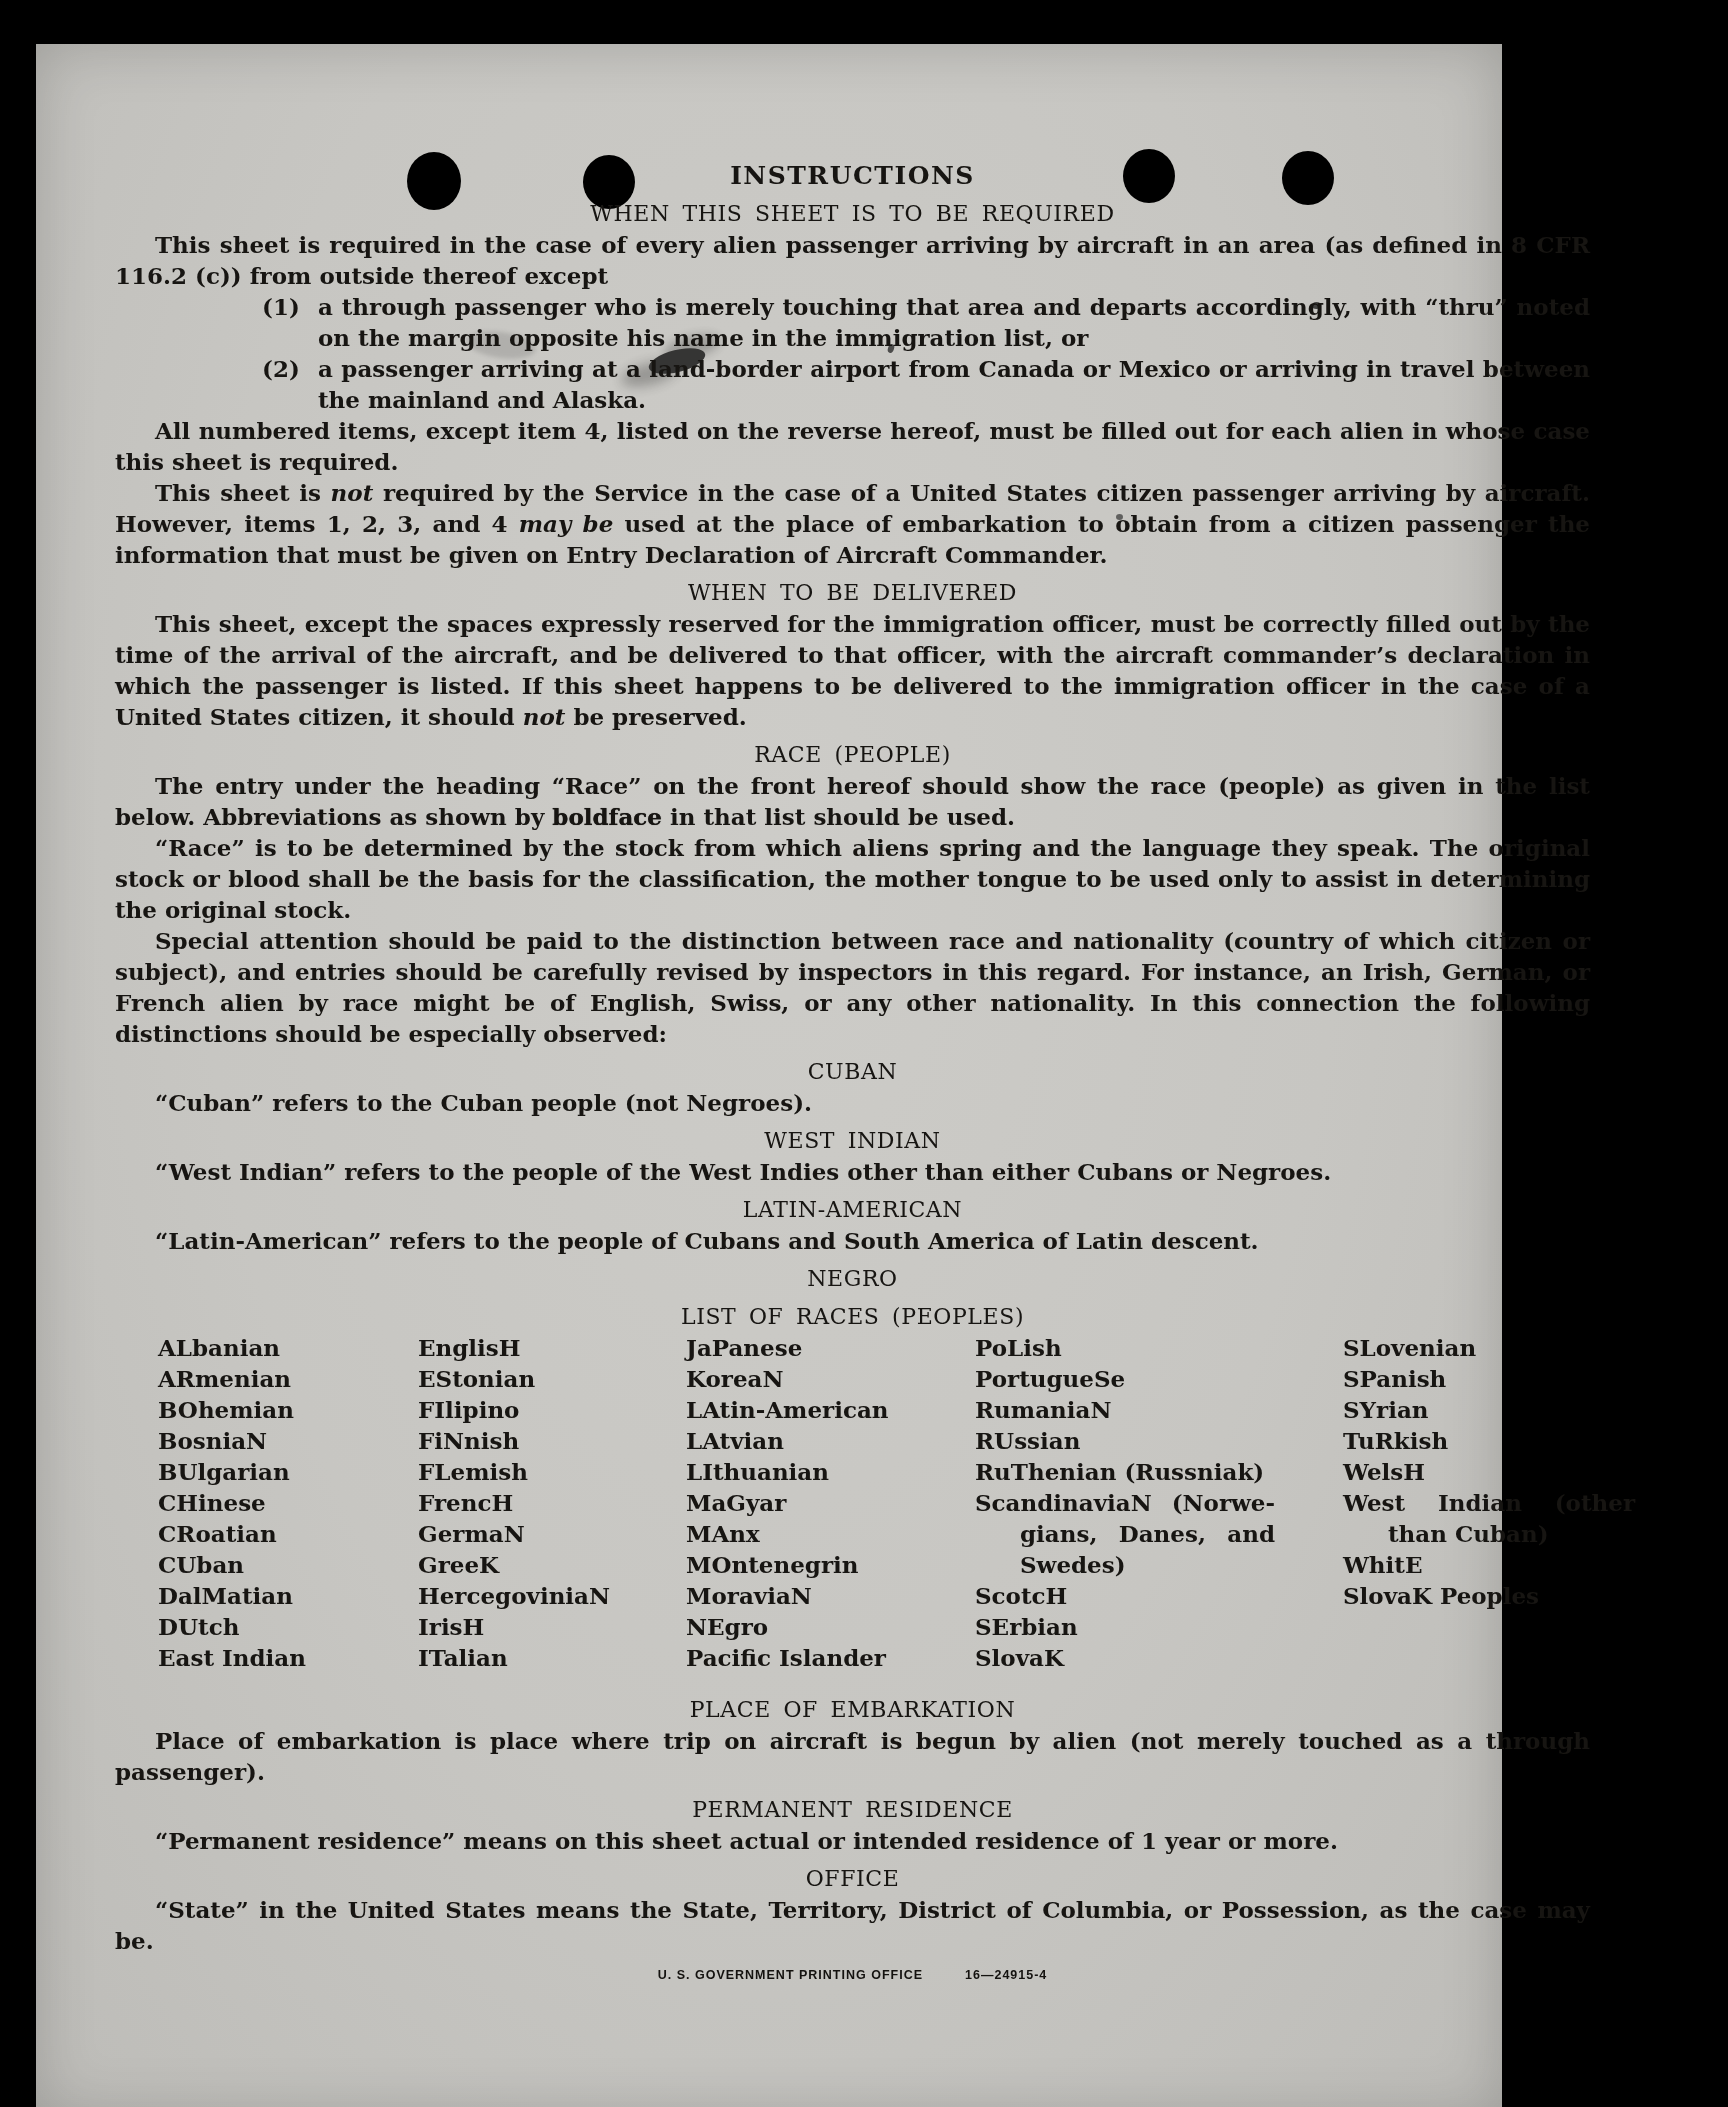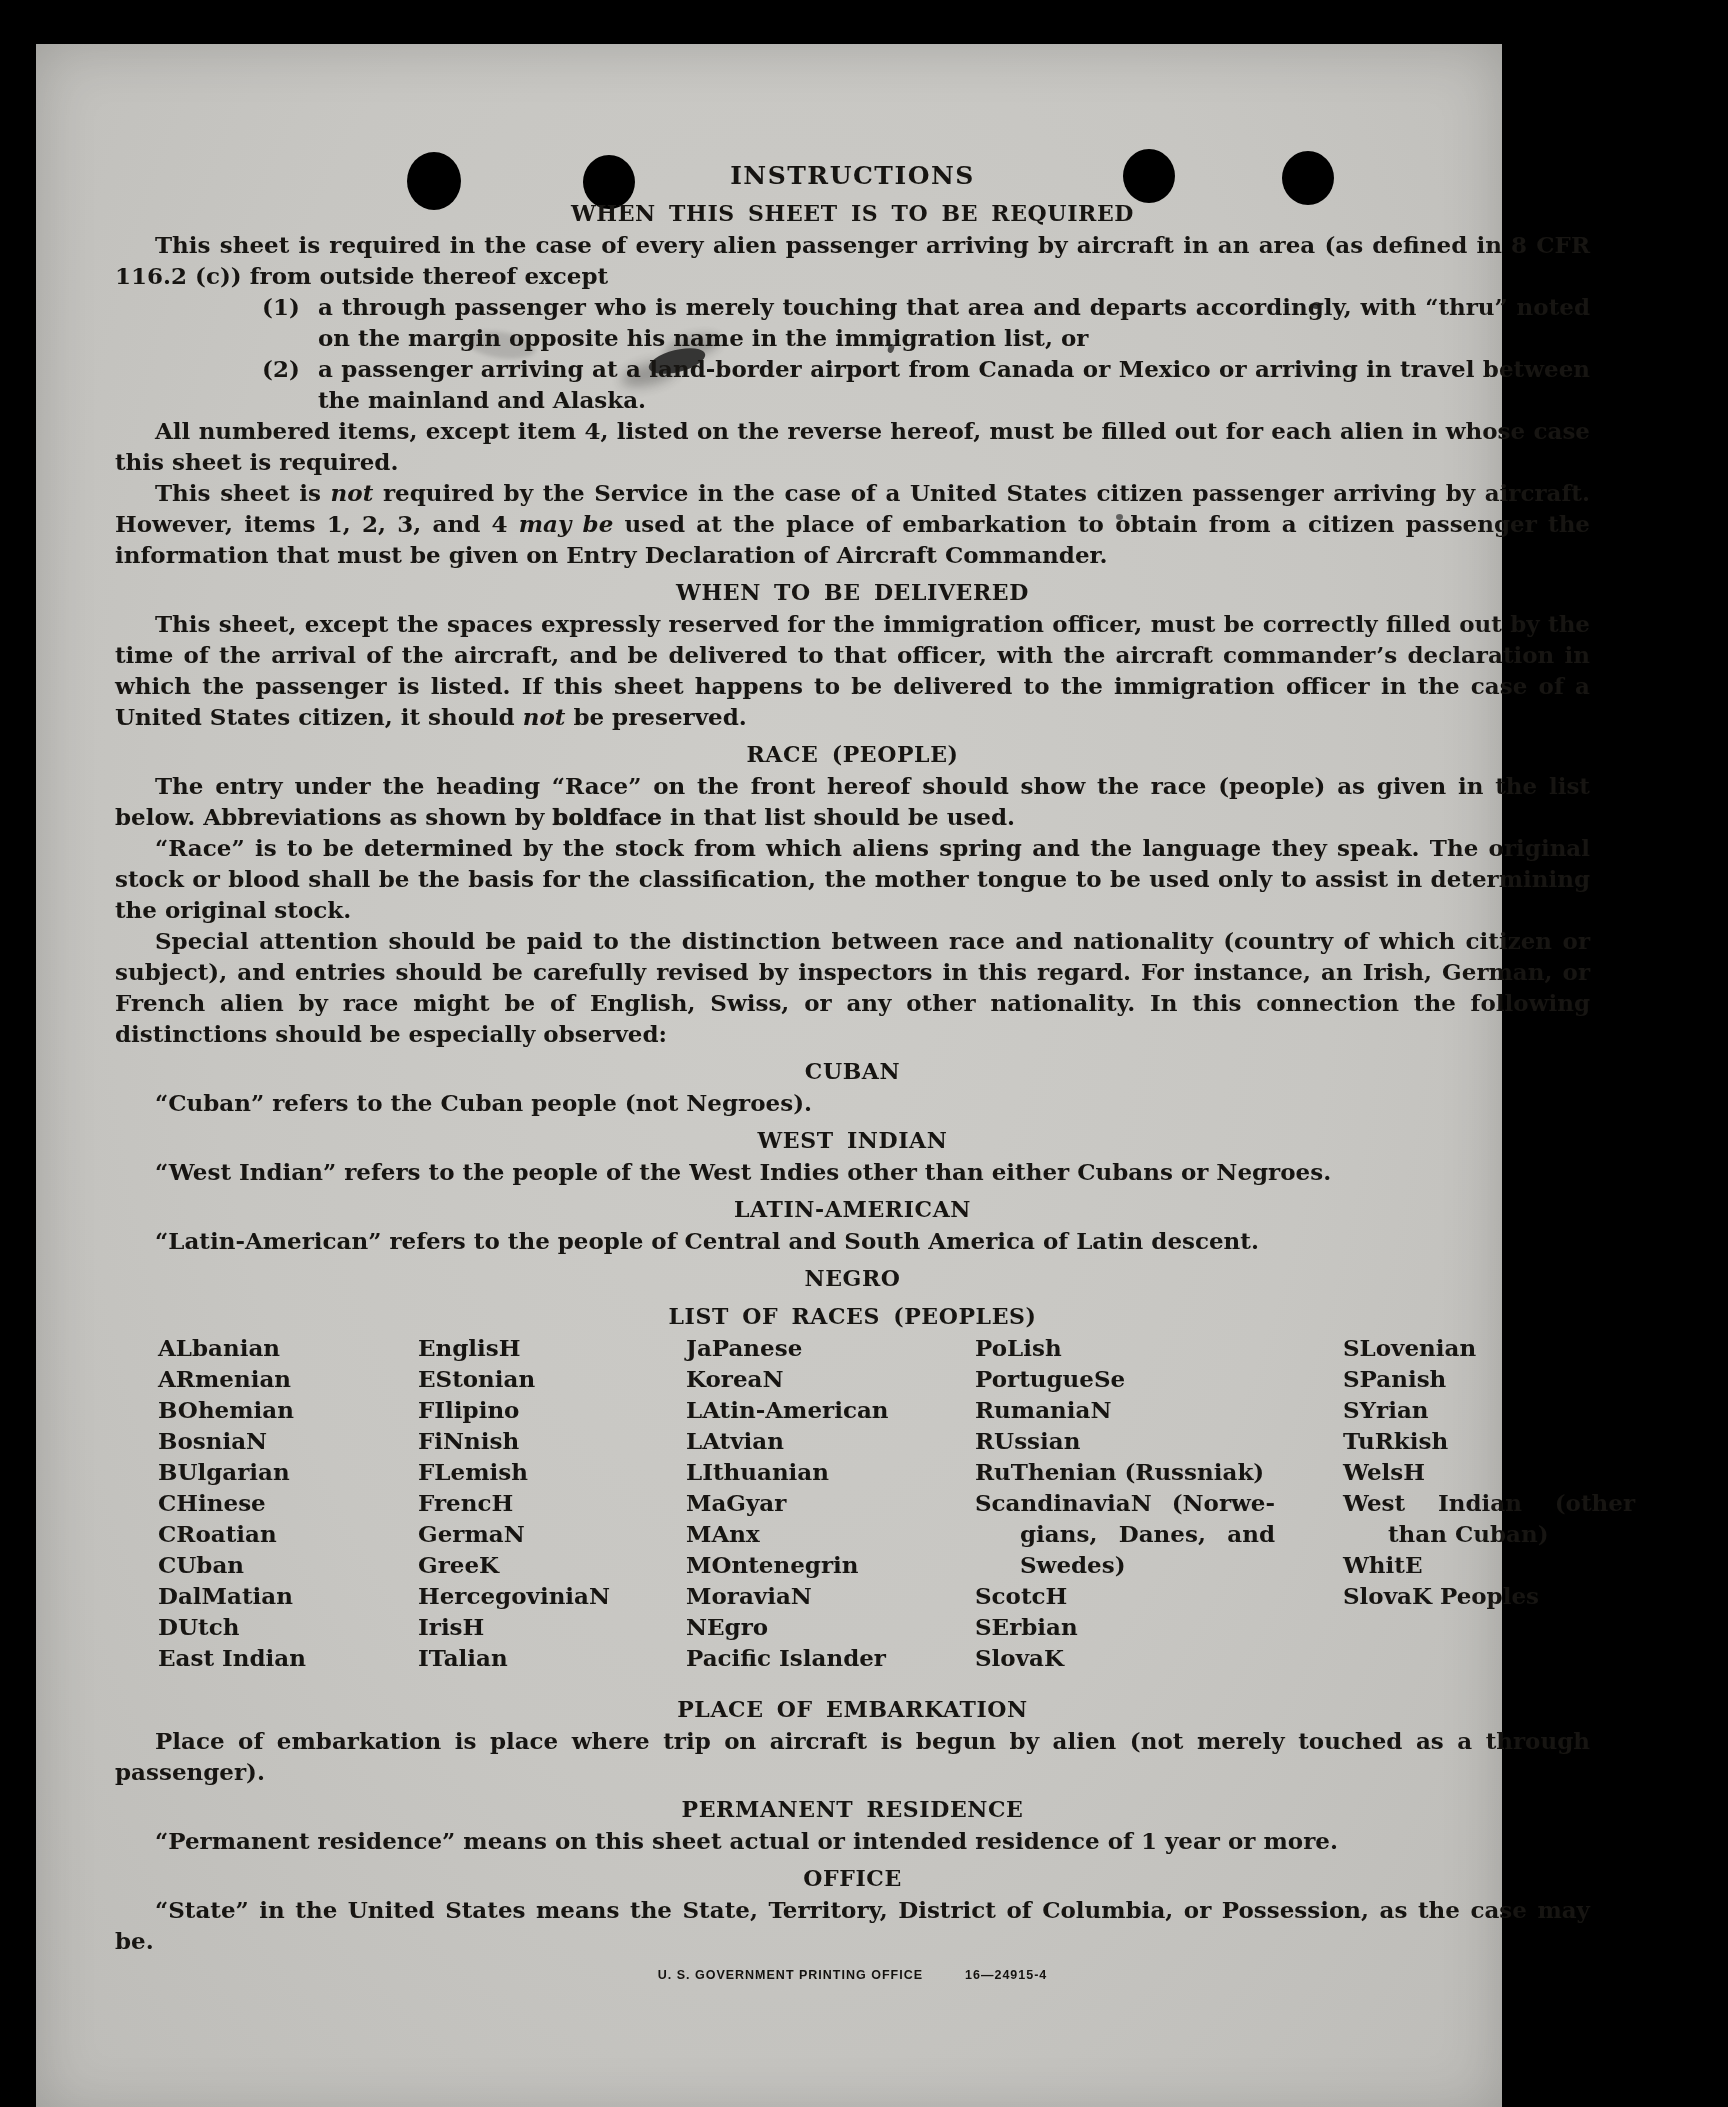--- a/index.html
+++ b/index.html
@@ -5,21 +5,21 @@
   html,body{margin:0;padding:0;background:#000;}
   .canvas{position:relative;width:1728px;height:2107px;background:#000;overflow:hidden;
           font-family:"DejaVu Serif","Liberation Serif",serif;}
   .page{position:absolute;left:36px;top:28px;width:1466px;height:2072px;
         background:radial-gradient(ellipse at 50% 38%, #cdccc8 0%, #c7c6c2 55%, #bdbcb8 100%);
         box-shadow:inset 0 0 60px rgba(0,0,0,.18);margin-top:16px;}
   .content{position:absolute;left:79px;top:0;width:1475px;padding-top:116px;
            color:#171512;font-weight:700;font-size:23px;line-height:31px;}
   h1.title{margin:0;text-align:center;font-size:25px;line-height:31px;letter-spacing:1.5px;font-weight:700;}
   .sec-head{margin:7px 0 0 0;text-align:center;font-size:22px;line-height:31px;
-            letter-spacing:.6px;word-spacing:5px;font-weight:700;}
+            letter-spacing:.6px;word-spacing:5px;font-weight:400;}
   p.para{margin:0;text-indent:40px;text-align:justify;}
   p.item{margin:0;padding-left:203px;text-indent:-56px;text-align:justify;}
   p.item .inum{display:inline-block;width:56px;text-indent:0;}
   .it{font-style:italic;}
   .bf{text-shadow:0 0 .7px #171512;}
   .races{position:relative;height:352px;margin:0 0 10px 0;}
   .race-col{position:absolute;top:0;}
   .race-col div{line-height:31px;white-space:nowrap;}
   .race-col.wrapcol div{white-space:normal;padding-left:45px;text-indent:-45px;text-align:justify;}
   .col-1{left:43px;width:250px;}
@@ -84,21 +84,21 @@
       <p class="para">“Race” is to be determined by the stock from which aliens spring and the language they speak. The original stock or blood shall be the basis for the classification, the mother tongue to be used only to assist in determining the original stock.</p>
       <p class="para">Special attention should be paid to the distinction between race and nationality (country of which citizen or subject), and entries should be carefully revised by inspectors in this regard. For instance, an Irish, German, or French alien by race might be of English, Swiss, or any other nationality. In this connection the following distinctions should be especially observed:</p>
 
       <h2 class="sec-head">CUBAN</h2>
       <p class="para">“Cuban” refers to the Cuban people (not Negroes).</p>
 
       <h2 class="sec-head">WEST INDIAN</h2>
       <p class="para">“West Indian” refers to the people of the West Indies other than either Cubans or Negroes.</p>
 
       <h2 class="sec-head">LATIN-AMERICAN</h2>
-      <p class="para">“Latin-American” refers to the people of Central and South America of Latin descent.</p>
+      <p class="para">“Latin-American” refers to the people of Cubans and South America of Latin descent.</p>
 
       <h2 class="sec-head">NEGRO</h2>
 
       <h2 class="sec-head">LIST OF RACES (PEOPLES)</h2>
       <div class="races">
         <div class="race-col col-1">
             <div>ALbanian</div>
             <div>ARmenian</div>
             <div>BOhemian</div>
             <div>BosniaN</div>

